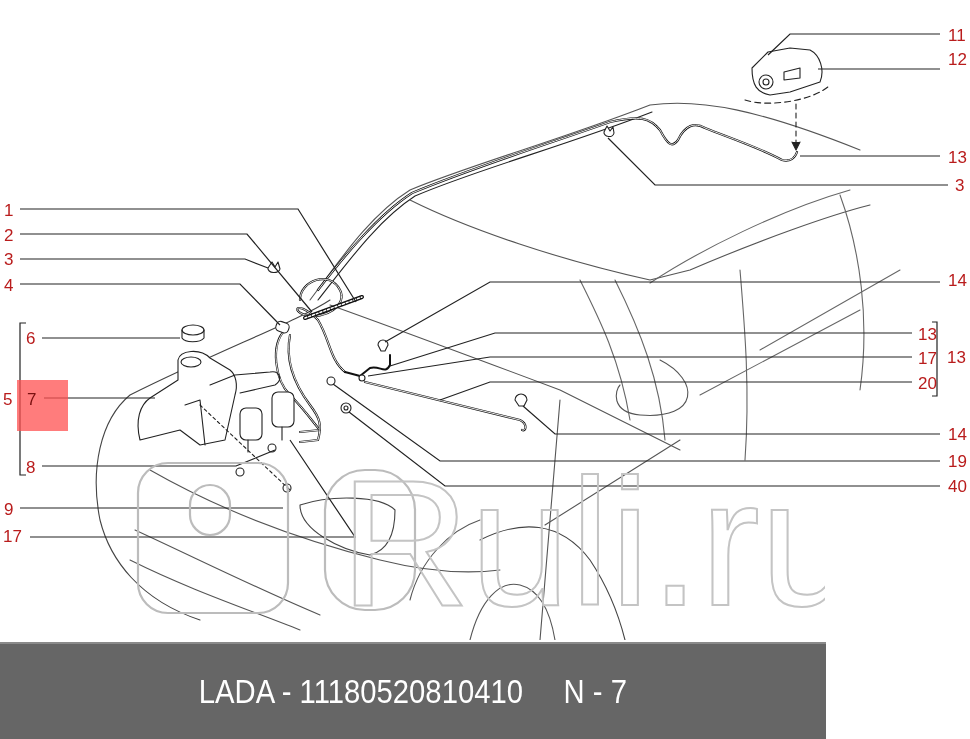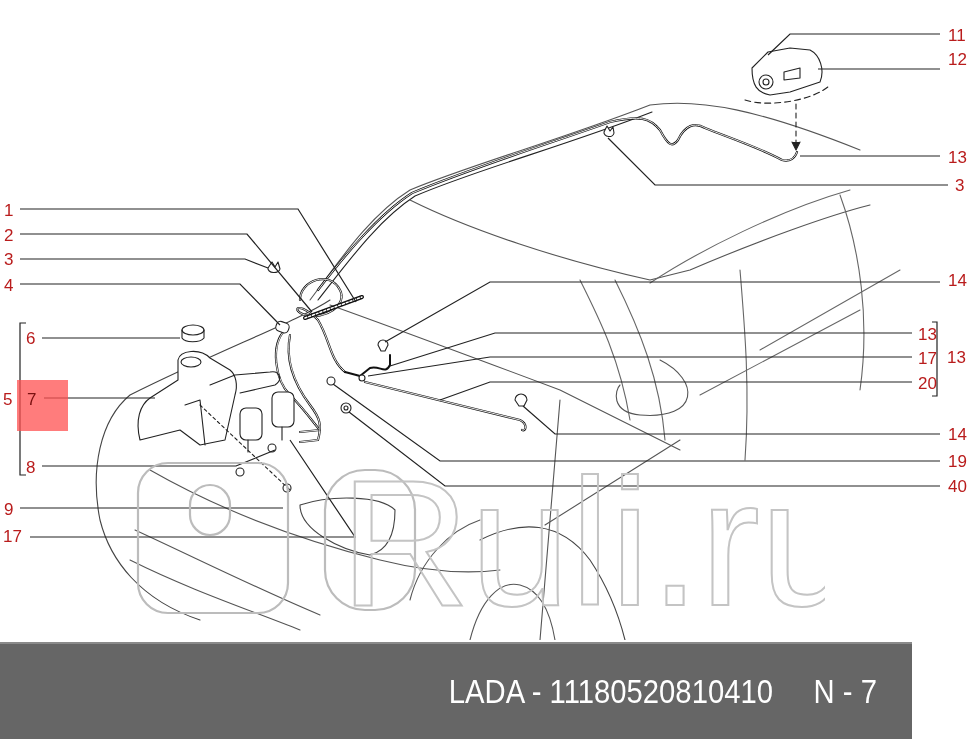--- a/index.html
+++ b/index.html
@@ -2,21 +2,21 @@
 <html><head>
 <meta charset="utf-8">
 <style>
   html, body { margin: 0; padding: 0; background: #ffffff; }
   #stage { position: relative; width: 970px; height: 739px; overflow: hidden; background: #ffffff; font-family: "Liberation Sans", sans-serif; }
   #drawing { position: absolute; left: 0; top: 0; width: 970px; height: 640px; }
   .callout { position: absolute; font-size: 17px; color: #b91c1c; line-height: 1; font-family: "Liberation Sans", sans-serif; }
   .callout.hl { color: #7a1010; }
   #highlight { position: absolute; left: 17px; top: 380px; width: 51px; height: 51px; background: rgba(255, 80, 80, 0.75); }
   #watermark { position: absolute; left: 135px; top: 455px; width: 690px; height: 160px; pointer-events: none; }
-  #footer { position: absolute; left: 0; top: 642px; width: 912px; height: 97px; background: #666666; border-top: 2px solid #8a8a8a; box-sizing: border-box; display: flex; align-items: center; justify-content: flex-end; }
+  #footer { position: absolute; left: 0; top: 642px; width: 826px; height: 97px; background: #666666; border-top: 2px solid #8a8a8a; box-sizing: border-box; display: flex; align-items: center; justify-content: center; }
   #footer-text { color: #ffffff; font-size: 34px; font-family: "Liberation Sans", sans-serif; letter-spacing: 0px; transform: scaleX(0.86); white-space: pre; }
   #footer-text span { white-space: pre; }
 </style>
 </head>
 <body>
 
 <div id="stage">
 
   <svg id="drawing" viewBox="0 0 970 640" xmlns="http://www.w3.org/2000/svg">
     <g fill="none" stroke="#222" stroke-width="1.1" stroke-linecap="round" stroke-linejoin="round">

